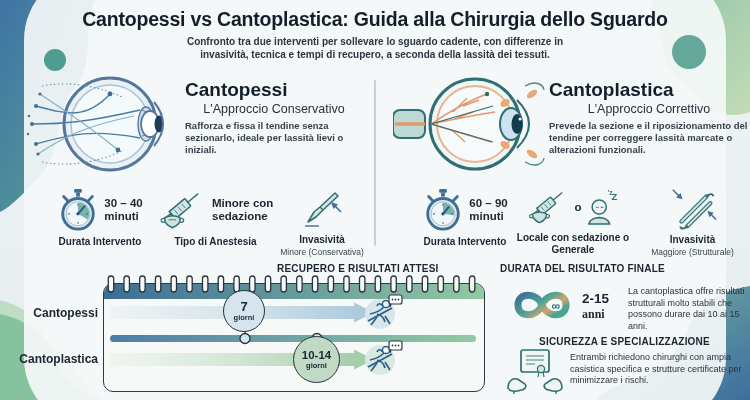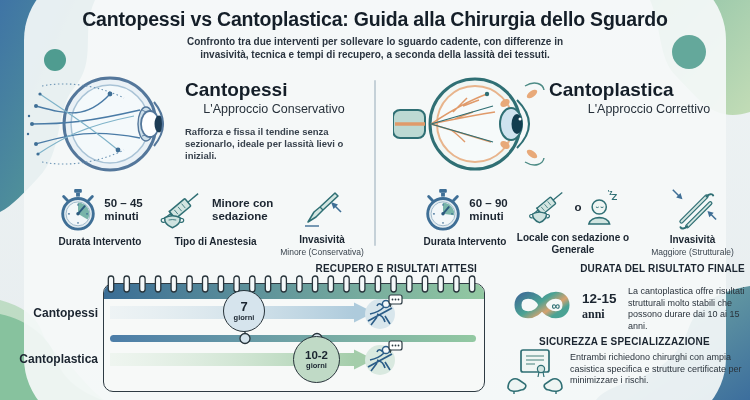--- a/index.html
+++ b/index.html
@@ -3,21 +3,21 @@
 <meta charset="utf-8">
 <style>
   html,body{margin:0;padding:0;}
   body{font-family:"Liberation Sans", sans-serif; background:#dfe7ea;}
   #stage{position:relative;width:750px;height:400px;overflow:hidden;background:linear-gradient(180deg,#eef3f4,#e7edef);}
   .abs{position:absolute;}
   .title{font-size:19.5px;font-weight:800;color:#141e28;text-align:center;width:100%;letter-spacing:-0.2px;}
   .subtitle{font-size:10px;font-weight:600;color:#2b3540;text-align:center;width:100%;line-height:13px;}
   .proc-name{font-size:19px;font-weight:800;color:#141e28;line-height:20px;}
   .proc-approach{font-size:12.5px;font-weight:400;color:#27313b;margin-top:2px;text-align:center;}
-  .proc-desc{font-size:9.5px;font-weight:700;color:#38424d;line-height:12px;margin-top:10px;}
+  .proc-desc{font-size:9.5px;font-weight:700;color:#38424d;line-height:12px;margin-top:4px;}
   .divider{width:2px;background:#c5d1d8;border-radius:1px;}
   .stat{display:flex;flex-direction:column;align-items:center;}
   .stat-top{display:flex;align-items:center;gap:5px;}
   .stat-value{font-size:11.5px;font-weight:800;color:#1b2530;line-height:13px;}
   .stat-label{font-size:10px;font-weight:800;color:#1b2530;text-align:center;margin-top:4px;line-height:11.5px;}
   .stat-sub{font-size:8.5px;font-weight:400;color:#3a444e;text-align:center;margin-top:1px;}
   .sec-title{font-size:10px;font-weight:800;color:#1b2530;letter-spacing:0.2px;}
   .panel{border:1.6px solid #2e3b43;border-radius:10px;background:#f7f9f8;overflow:hidden;}
   .row-label{font-size:12px;font-weight:800;color:#1b2530;text-align:right;}
   .badge{border:1.6px solid #28343b;border-radius:50%;display:flex;flex-direction:column;align-items:center;justify-content:center;line-height:1;}
@@ -114,37 +114,38 @@
     <circle cx="127" cy="47" r="1.5" fill="#ffffff"></circle>
     <path d="M124,28 Q148,52 124,76" stroke="#2f6f74" stroke-width="2" fill="none"></path>
     <ellipse cx="139" cy="22" rx="6" ry="3" fill="#e8a979" transform="rotate(-35 139 22)"></ellipse>
     <ellipse cx="139" cy="82" rx="6" ry="3" fill="#e8a979" transform="rotate(35 139 82)"></ellipse>
     <path d="M132,14 C142,8 150,12 151,18 M132,90 C142,96 150,92 151,86" stroke="#4c8b85" stroke-width="1.4" fill="none"></path>
   </svg>
 
   <div class="abs" style="left:549px;top:80px;width:200px;">
     <div class="proc-name">Cantoplastica</div>
     <div class="proc-approach">L'Approccio Correttivo</div>
+    <div class="proc-desc">Prevede la sezione e il riposizionamento del tendine per correggere lassità marcate o alterazioni funzionali.</div>
   </div>
 
   <div class="abs stat" style="left:35px;top:188px;width:130px;">
     <div class="stat-top">
       <svg width="42" height="44" viewBox="0 0 42 46">
         <rect x="17" y="1" width="8" height="4" rx="1" fill="#3f6f96"></rect>
           <rect x="19" y="5" width="4" height="4" fill="#3f6f96"></rect>
         <path d="M6,9 L10,13 M36,9 L32,13" stroke="#3f6f96" stroke-width="3" stroke-linecap="round"></path>
         <circle cx="21" cy="27" r="16" fill="#e3ecf0" stroke="#3f6f96" stroke-width="3"></circle>
         <circle cx="21" cy="27" r="12.5" fill="#f2f7f9" stroke="#9db8c9" stroke-width="1"></circle>
         <path d="M21,27 L21,15.5 A11.5,11.5 0 0 1 31,33 Z" fill="#64a89b" opacity="0.85"></path>
         <path d="M21,16.5 L21,18.5 M31.5,27 L29.5,27 M21,37.5 L21,35.5 M10.5,27 L12.5,27" stroke="#3f6f96" stroke-width="1.2"></path>
         <path d="M21,27 L28,19" stroke="#2c5a7e" stroke-width="2" stroke-linecap="round"></path>
         <circle cx="21" cy="27" r="1.8" fill="#2c5a7e"></circle>
       </svg>
       <div>
-        <div class="stat-value">50 – 45</div>
+        <div class="stat-value">30 – 40</div>
         <div class="stat-value">minuti</div>
       </div>
     </div>
     <div class="stat-label">Durata Intervento</div>
   </div>
 
   <div class="abs stat" style="left:158px;top:188px;width:115px;">
     <div class="stat-top">
       <svg width="50" height="44" viewBox="0 0 52 46">
         <g transform="rotate(-40 26 20)">
@@ -233,21 +234,21 @@
       <path d="M20,41 C17,44 14,44 13,42" stroke="#2f6f74" stroke-width="2" fill="none" stroke-linecap="round"></path>
       <path d="M5,3 L13,11" stroke="#3f6f96" stroke-width="1.6"></path>
       <polygon points="15,13 8.5,11 13,6.5" fill="#3f6f96"></polygon>
       <path d="M50,34 L43,27" stroke="#3f6f96" stroke-width="1.6"></path>
       <polygon points="41,25 47.5,27 43,31.5" fill="#3f6f96"></polygon>
     </svg>
     <div class="stat-label">Invasività</div>
     <div class="stat-sub">Maggiore (Strutturale)</div>
   </div>
 
-  <div class="abs sec-title" style="left:277px;top:263px;width:200px;text-align:right;">RECUPERO E RISULTATI ATTESI</div>
+  <div class="abs sec-title" style="left:277px;top:263px;width:200px;">RECUPERO E RISULTATI ATTESI</div>
 
   <div class="abs panel" style="left:103px;top:283px;width:380px;height:107px;">
     <svg width="380" height="107" viewBox="0 0 380 107">
       <defs>
         <linearGradient id="bindGrad" x1="0" y1="0" x2="1" y2="0">
           <stop offset="0" stop-color="#3a6d95"></stop>
             <stop offset="1" stop-color="#93c9a2"></stop>
         </linearGradient>
         <linearGradient id="rowBlue" x1="0" y1="0" x2="1" y2="0">
           <stop offset="0" stop-color="#dce8ee" stop-opacity="0.35"></stop>
@@ -304,21 +305,21 @@
   </svg>
 
   <div class="abs row-label" style="left:14px;top:306px;width:84px;">Cantopessi</div>
   <div class="abs row-label" style="left:6px;top:352px;width:92px;">Cantoplastica</div>
 
   <div class="abs badge" style="left:223px;top:290px;width:40px;height:40px;background:#d6e4ed;">
     <div class="bv" style="font-size:13px;">7</div>
     <div class="bu">giorni</div>
   </div>
   <div class="abs badge" style="left:293px;top:336px;width:45px;height:45px;background:#c0dac6;">
-    <div class="bv" style="font-size:11.5px;">10-2</div>
+    <div class="bv" style="font-size:11.5px;">10-14</div>
     <div class="bu">giorni</div>
   </div>
 
   <svg class="abs" style="left:364px;top:294px;" width="40" height="36" viewBox="0 0 40 36">
     <circle cx="16" cy="20" r="15" fill="#d8e6ec"></circle>
     <path d="M4,27 L28,14" stroke="#2b5d88" stroke-width="1.8" fill="none"></path>
     <path d="M7,31 L13,23 M21,22 L26,30" stroke="#2b5d88" stroke-width="1.6" fill="none"></path>
     <circle cx="22" cy="10" r="3.6" fill="#f4f8f9" stroke="#2b5d88" stroke-width="1.5"></circle>
     <path d="M20,13 C16,17 11,19 6,20 M19,12 C16,9 14,9 13,12" stroke="#2b5d88" stroke-width="1.6" fill="none"></path>
     <path d="M13,20 C17,21 20,24 21,28" stroke="#2b5d88" stroke-width="1.6" fill="none"></path>
@@ -335,34 +336,34 @@
     <circle cx="22" cy="10" r="3.6" fill="#f4f8f9" stroke="#2b5d88" stroke-width="1.5"></circle>
     <path d="M20,13 C16,17 11,19 6,20 M19,12 C16,9 14,9 13,12" stroke="#2b5d88" stroke-width="1.6" fill="none"></path>
     <path d="M13,20 C17,21 20,24 21,28" stroke="#2b5d88" stroke-width="1.6" fill="none"></path>
     <rect x="25" y="1" width="13" height="9" rx="2" fill="#ffffff" stroke="#2b3a42" stroke-width="1.2"></rect>
     <circle cx="28.5" cy="5.5" r="0.9" fill="#2b3a42"></circle>
       <circle cx="31.5" cy="5.5" r="0.9" fill="#2b3a42"></circle>
       <circle cx="34.5" cy="5.5" r="0.9" fill="#2b3a42"></circle>
     <path d="M27,10 L26,13" stroke="#2b3a42" stroke-width="1.2"></path>
   </svg>
 
-  <div class="abs sec-title" style="left:500px;top:263px;width:245px;text-align:right;">DURATA DEL RISULTATO FINALE</div>
+  <div class="abs sec-title" style="left:500px;top:263px;width:245px;text-align:left;">DURATA DEL RISULTATO FINALE</div>
   <svg class="abs" style="left:503px;top:282px;" width="78" height="46" viewBox="0 0 78 46">
     <defs>
       <linearGradient id="infGrad" x1="0" y1="0" x2="1" y2="0.6">
         <stop offset="0" stop-color="#3f6f96"></stop>
           <stop offset="0.5" stop-color="#4ba394"></stop>
           <stop offset="0.8" stop-color="#d7a26f"></stop>
           <stop offset="1" stop-color="#4ba394"></stop>
       </linearGradient>
     </defs>
     <path d="M39,23 C34,10 15,10 15,23 C15,36 34,36 39,23 C44,10 63,10 63,23 C63,36 44,36 39,23" stroke="url(#infGrad)" stroke-width="7" fill="none" stroke-linecap="round"></path>
     <text x="53" y="27.5" font-size="12" font-weight="bold" fill="#2f6f74" text-anchor="middle" font-family="Liberation Sans, sans-serif">∞</text>
   </svg>
-  <div class="abs big-num" style="left:582px;top:292px;">12-15</div>
+  <div class="abs big-num" style="left:582px;top:292px;">2-15</div>
   <div class="abs big-unit" style="left:582px;top:307px;">anni</div>
   <div class="abs para" style="left:628px;top:286px;width:119px;">La cantoplastica offre risultati strutturali molto stabili che possono durare dai 10 ai 15 anni.</div>
 
   <div class="abs sec-title" style="left:512px;top:336px;width:225px;text-align:center;">SICUREZZA E SPECIALIZZAZIONE</div>
   <svg class="abs" style="left:506px;top:348px;" width="58" height="48" viewBox="0 0 58 48">
     <rect x="15" y="2" width="28" height="22" rx="2" fill="#f0f6f4" stroke="#2f6f74" stroke-width="1.7"></rect>
     <path d="M20,8 L38,8 M20,12 L38,12 M20,16 L29,16" stroke="#7ea8a2" stroke-width="1.3"></path>
     <circle cx="35" cy="21" r="3.6" fill="#d2e5e1" stroke="#2f6f74" stroke-width="1.2"></circle>
     <path d="M33,24 L32,29 M37,24 L38,29" stroke="#2f6f74" stroke-width="1.2"></path>
     <path d="M2,40 C2,32 8,29 13,32 L19,36 C21,38 19,42 15,42 C10,44 4,44 2,40 Z" fill="#eef5f3" stroke="#2f6f74" stroke-width="1.6"></path>

